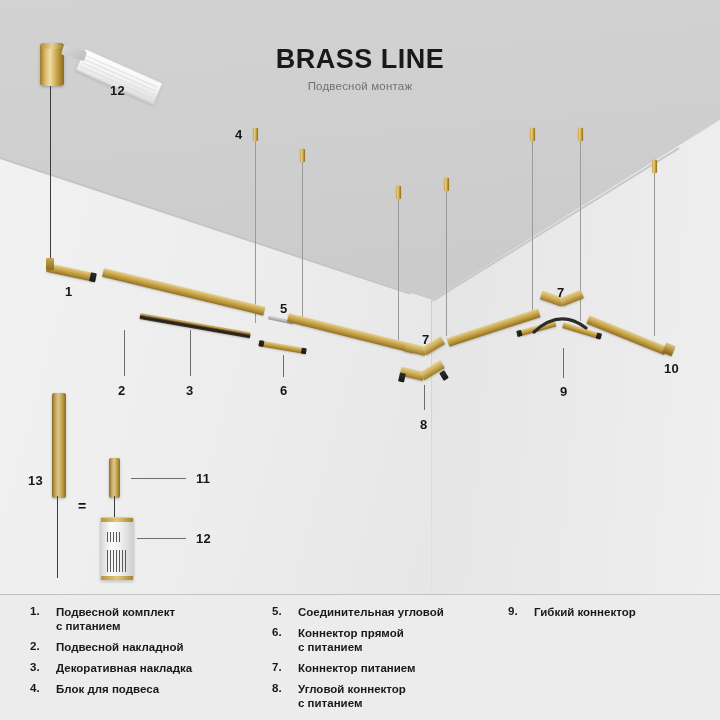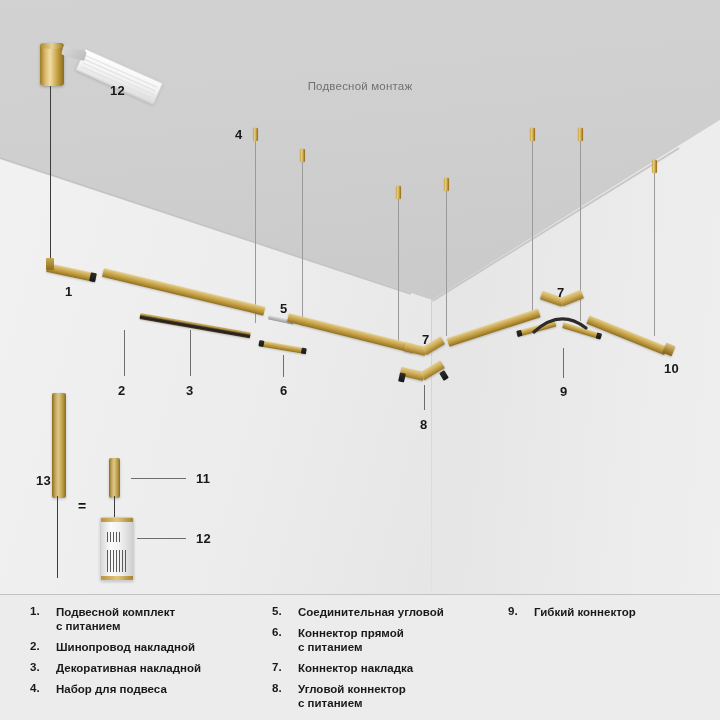--- a/index.html
+++ b/index.html
@@ -292,59 +292,60 @@
     <div class="num" style="left:235px;top:128px;">4</div>
     <div class="num" style="left:118px;top:384px;">2</div>
     <div class="num" style="left:186px;top:384px;">3</div>
     <div class="num" style="left:280px;top:302px;">5</div>
     <div class="num" style="left:280px;top:384px;">6</div>
     <div class="num" style="left:422px;top:333px;">7</div>
     <div class="num" style="left:420px;top:418px;">8</div>
     <div class="num" style="left:557px;top:286px;">7</div>
     <div class="num" style="left:560px;top:385px;">9</div>
     <div class="num" style="left:664px;top:362px;">10</div>
-    <div class="num" style="left:36px;top:474px;">13</div>
+    <div class="num" style="left:28px;top:474px;">13</div>
     <div class="num" style="left:196px;top:472px;">11</div>
     <div class="num" style="left:196px;top:532px;">12</div>
 
+    <div class="title">BRASS LINE</div>
     <div class="subtitle">Подвесной монтаж</div>
   </div>
 
   <div class="legend-sep"></div>
   <div class="legend">
     <div class="lcol c1" id="col1">
         <div class="litem">
           <div class="lnum">1.</div>
           <div class="ltext">Подвесной комплект<br>с питанием</div>
         </div>
         <div class="litem">
           <div class="lnum">2.</div>
-          <div class="ltext">Шинопровод накладной</div>
+          <div class="ltext">Подвесной накладной</div>
         </div>
         <div class="litem">
           <div class="lnum">3.</div>
-          <div class="ltext">Декоративная накладной</div>
+          <div class="ltext">Декоративная накладка</div>
         </div>
         <div class="litem">
           <div class="lnum">4.</div>
-          <div class="ltext">Набор для подвеса</div>
+          <div class="ltext">Блок для подвеса</div>
         </div>
       </div>
     <div class="lcol c2" id="col2">
         <div class="litem">
           <div class="lnum">5.</div>
           <div class="ltext">Соединительная угловой</div>
         </div>
         <div class="litem">
           <div class="lnum">6.</div>
           <div class="ltext">Коннектор прямой<br>с питанием</div>
         </div>
         <div class="litem">
           <div class="lnum">7.</div>
-          <div class="ltext">Коннектор накладка</div>
+          <div class="ltext">Коннектор питанием</div>
         </div>
         <div class="litem">
           <div class="lnum">8.</div>
           <div class="ltext">Угловой коннектор<br>с питанием</div>
         </div>
       </div>
     <div class="lcol c3" id="col3">
         <div class="litem">
           <div class="lnum">9.</div>
           <div class="ltext">Гибкий коннектор</div>

